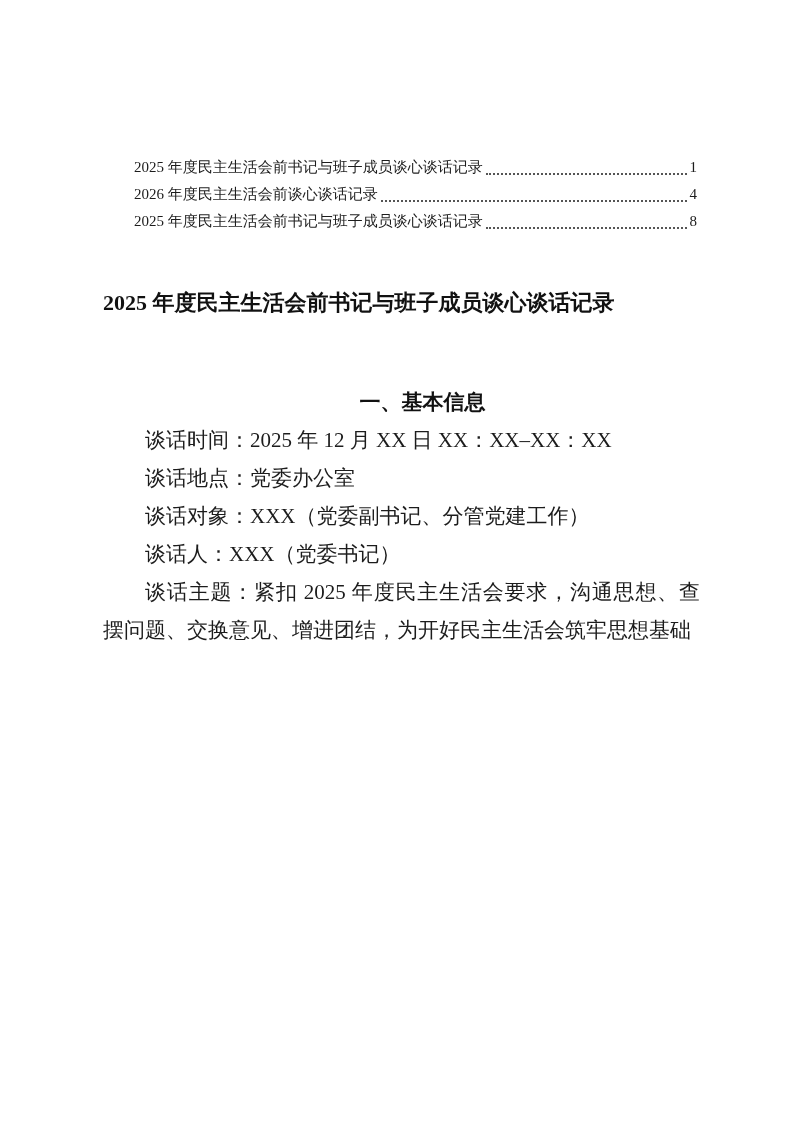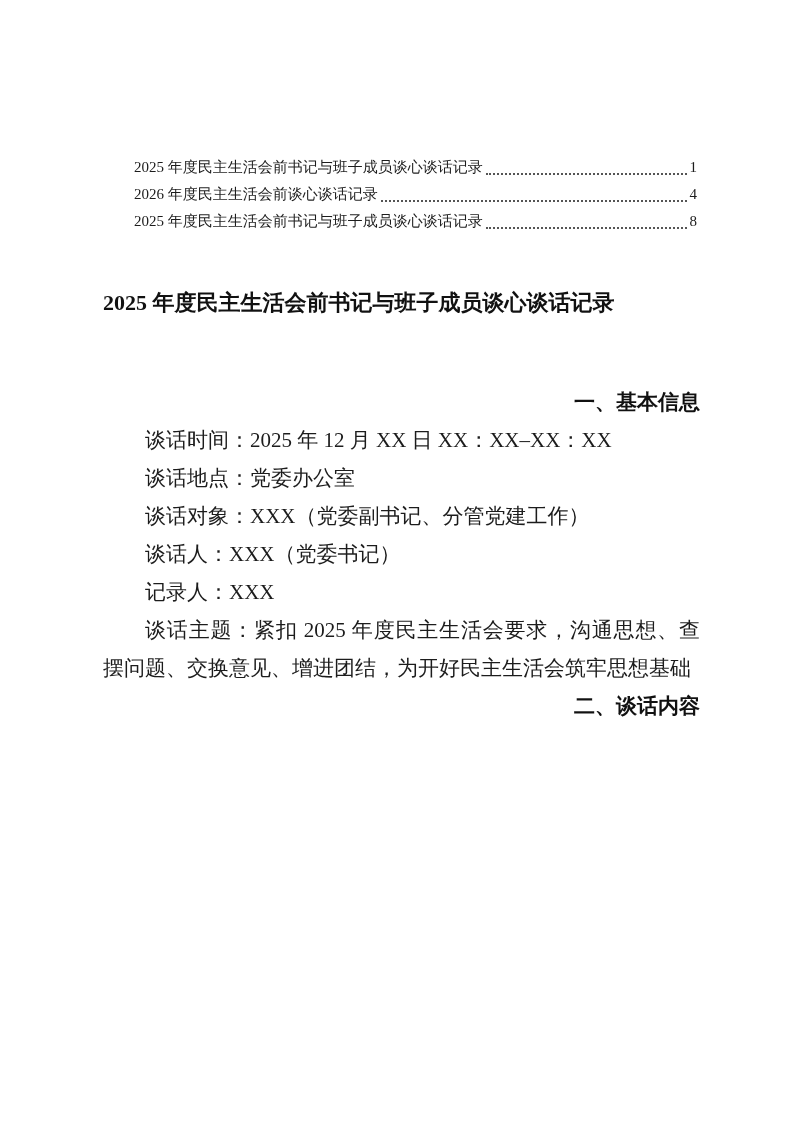--- a/index.html
+++ b/index.html
@@ -69,21 +69,21 @@
     line-height: 38px;
   }
   .doc-body p {
     margin: 0;
     text-indent: 42px;
     text-align: justify;
     text-justify: inter-character;
   }
   .doc-body p.heading {
     font-weight: bold;
-    text-align: right;
+    text-align: center;
     color: #111;
   }
 
   
   .page-footer {
     position: absolute;
     top: 1030px;
     left: 555px;
     width: 160px;
     text-align: center;
@@ -123,23 +123,21 @@
   </div>
 
   <div class="doc-title">2025 年度民主生活会前书记与班子成员谈心谈话记录</div>
 
   <div class="doc-body">
     <p class="heading">一、基本信息</p>
     <p>谈话时间：2025 年 12 月 XX 日 XX：XX–XX：XX</p>
     <p>谈话地点：党委办公室</p>
     <p>谈话对象：XXX（党委副书记、分管党建工作）</p>
     <p>谈话人：XXX（党委书记）</p>
-    <p>记录人：XXX</p>
     <p>谈话主题：紧扣 2025 年度民主生活会要求，沟通思想、查摆问题、交换意见、增进团结，为开好民主生活会筑牢思想基础</p>
-    <p class="heading">二、谈话内容</p>
   </div>
 
   <div class="page-footer">
     <span class="dash">—</span>
     <span class="num">1</span>
     <span class="dash">—</span>
   </div>
 
 </div>
 

